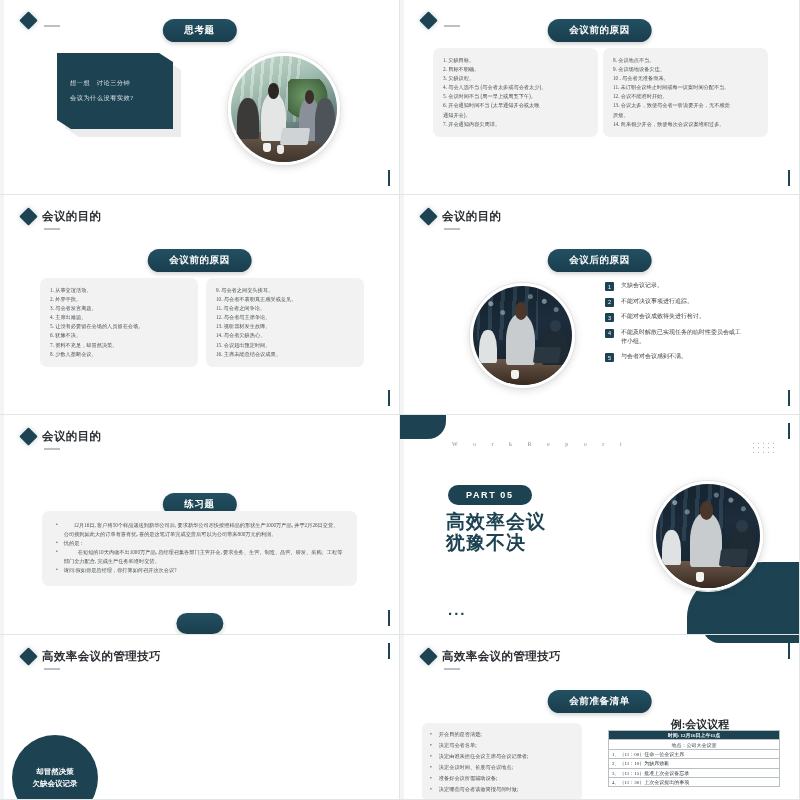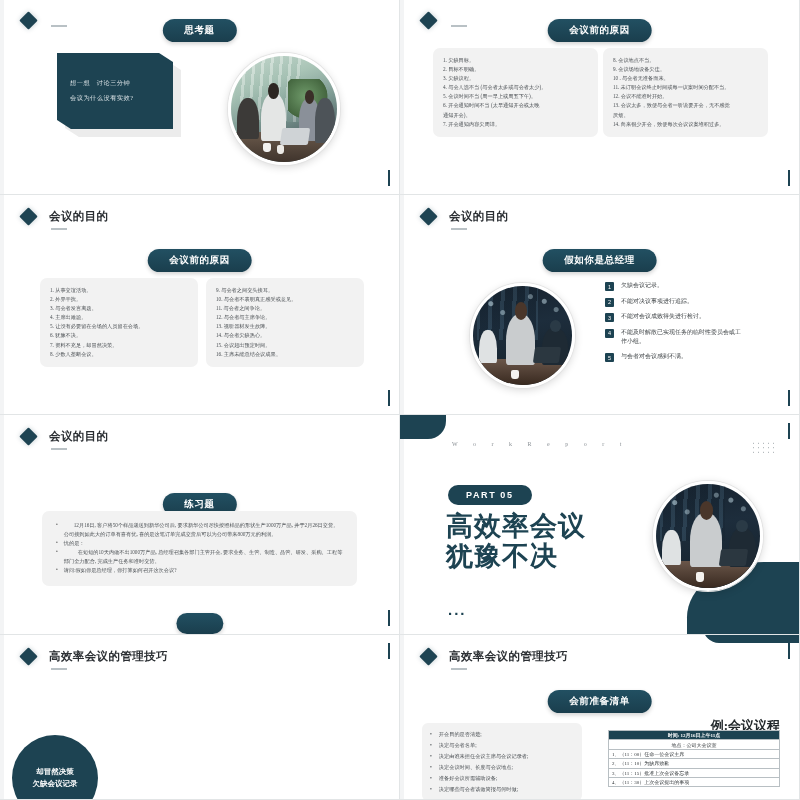--- a/index.html
+++ b/index.html
@@ -32,21 +32,21 @@
     background:#f3f4f5;
   }
   
   .edgebar{
     position:absolute; right:9px; bottom:8px;
     width:2px; height:16px; background:#1d4352;
   }
   .edgebar.t{ top:8px; bottom:auto; }
 
   
-  .hdr{ position:absolute; left:22px; top:14px; display:flex; align-items:center; gap:14px;}
+  .hdr{ position:absolute; left:22px; top:14px; display:flex; align-items:center; gap:7px;}
   .diamond{
     width:13px;height:13px;background:#1d4352;transform:rotate(45deg);
     border-radius:1px; box-shadow:0 0 5px rgba(29,67,82,.28);
   }
   .hdr-txt{ font-size:11.5px; color:#2b2f33; font-weight:700; letter-spacing:.4px; position:relative;}
   .hdr-txt:after{
     content:""; position:absolute; left:2px; bottom:-6px; width:16px; height:1.6px; background:#b9c1c5;
   }
 
   
@@ -144,21 +144,21 @@
           border-bottom-right-radius:18px; }
   .cv-br{ position:absolute; right:-18px; bottom:-20px; width:130px; height:92px;
           background:#1d4352; border-radius:60% 0 0 0; }
   .cv-wr{ position:absolute; left:52px; top:26px; font-size:6px; letter-spacing:7px;
           color:#8b9196; font-family:"Liberation Serif",serif; }
   .cv-dots{ position:absolute; right:22px; top:26px; width:26px; height:14px;
     background-image:radial-gradient(#9aa2a7 0.9px, transparent 1px);
     background-size:5px 4.5px; }
   .cv-pill{ position:absolute; left:48px; top:70px; background:#1d4352; color:#fff;
     font-size:9px; letter-spacing:1.6px; padding:5px 18px; border-radius:14px; font-weight:600;}
-  .cv-title{ position:absolute; left:46px; top:96px; font-size:27px; font-weight:700;
+  .cv-title{ position:absolute; left:46px; top:96px; font-size:19px; font-weight:700;
     color:#1d4352; line-height:1.12; letter-spacing:1px; }
   .cv-dd{ position:absolute; left:48px; top:186px; color:#1d4352; font-size:15px; letter-spacing:2px; font-weight:700;}
   .ph6{ right:36px; top:66px; width:110px; height:110px; }
 
   
   .circ7{
     position:absolute; left:12px; bottom:-22px; width:86px; height:86px; border-radius:50%;
     background:#1d4352; color:#fff; display:flex; align-items:center; justify-content:center;
     text-align:center; font-size:7.5px; line-height:1.6; font-weight:700; padding:0 12px;
   }
@@ -172,22 +172,22 @@
     z-index:2; position:relative;
   }
   .hexbody{ background:#f1f1f1; margin-left:-8px; padding:4px 8px 4px 14px; flex:1; border-radius:2px;}
   .hexbody h4{ font-size:6.4px; color:#2d3336; font-family:"Liberation Serif",serif; margin-bottom:2px;}
   .hexbody p{ font-size:5px; color:#5a5f63; line-height:1.7; font-family:"Liberation Serif",serif;}
 
   
   .s8-topshape{ position:absolute; right:0; top:-14px; width:96px; height:22px; background:#1d4352; border-bottom-left-radius:16px;}
   .s8-card{ position:absolute; left:22px; top:88px; width:160px; background:#f2f2f2; border-radius:6px; padding:6px 8px;}
   .s8-li{ display:flex; gap:7px; font-size:5.2px; line-height:2.1; color:#4a4f53; font-family:"Liberation Serif",serif;}
-  .s8-title{ position:absolute; left:220px; top:82px; width:160px; text-align:right;
-             font-size:13px; font-weight:700; color:#22282b; font-family:"Liberation Serif",serif;}
+  .s8-title{ position:absolute; left:220px; top:82px; width:160px; text-align:center;
+             font-size:11px; font-weight:700; color:#22282b; font-family:"Liberation Serif",serif;}
   table.agenda{ position:absolute; left:208px; top:95px; width:172px; border-collapse:collapse; }
   table.agenda td{ border:1px solid #b8bfc3; font-size:5px; padding:1.2px 3px; color:#2f3437;
                    font-family:"Liberation Serif",serif;}
   table.agenda tr.head td{ background:#1d4352; color:#fff; text-align:center; font-weight:700;}
   table.agenda tr.sub td{ background:#fff; text-align:center; }
 </style>
 </head>
 <body>
 
 <div class="grid">
@@ -279,21 +279,21 @@
       <div class="li">16. 主席未能总结会议成果。</div>
     </div>
     <div class="edgebar"></div>
   </div>
 
   <div class="slide">
     <div class="hdr">
       <div class="diamond"></div>
       <div class="hdr-txt">会议的目的</div>
     </div>
-    <div class="pill" style="top:54px;">假如你是总经理</div>
+    <div class="pill" style="top:54px;">会议后的原因</div>
 
     <div class="photo night" style="left:70px; top:88px; width:105px; height:105px;">
       <div class="sky"></div>
         <div class="win"></div>
         <div class="bok"></div>
         <div class="tbl"></div>
       <div class="p-a"></div>
         <div class="p-b"></div>
         <div class="p-c"></div>
       <div class="lap"></div>

